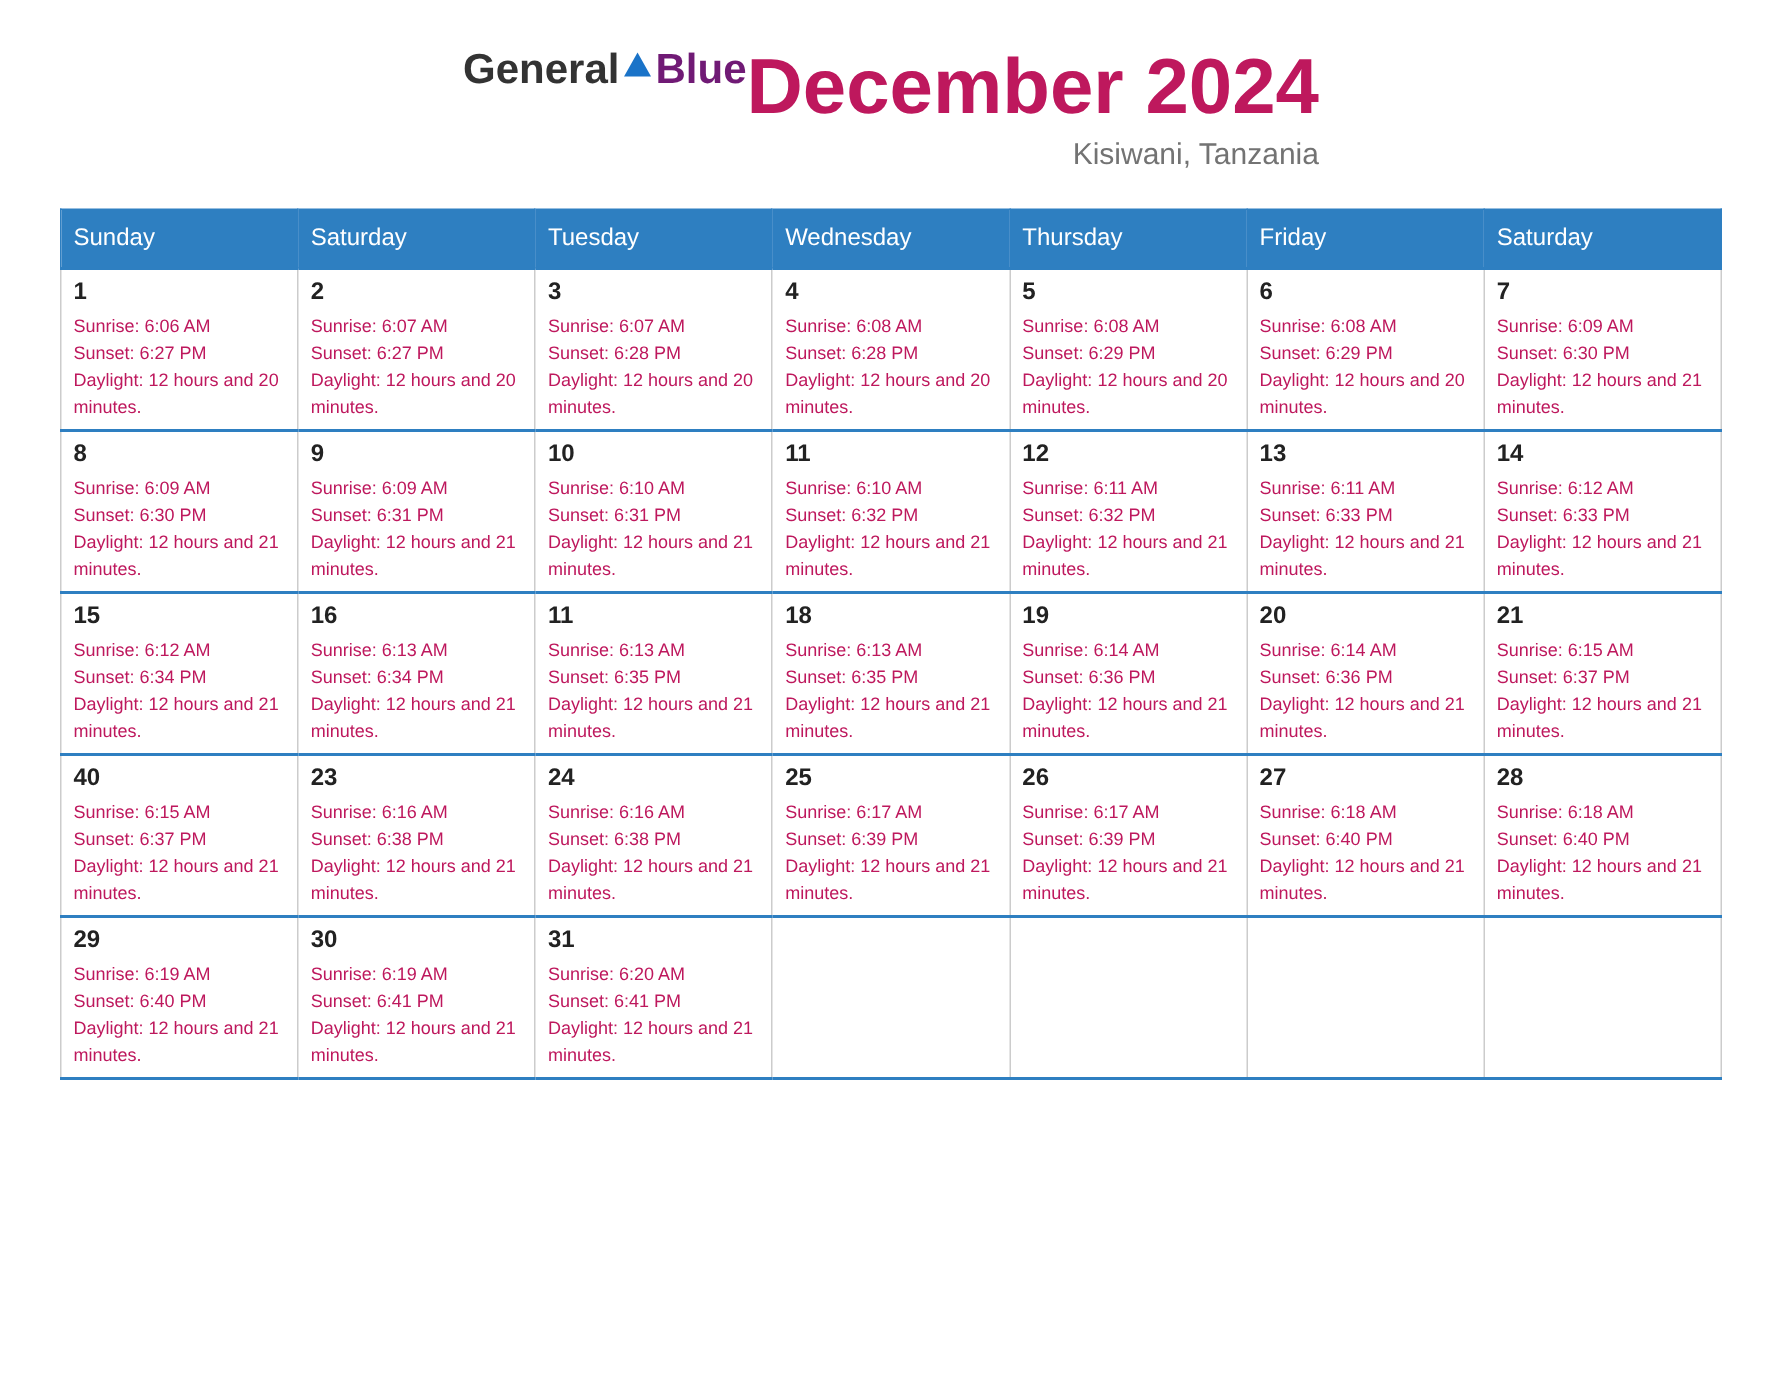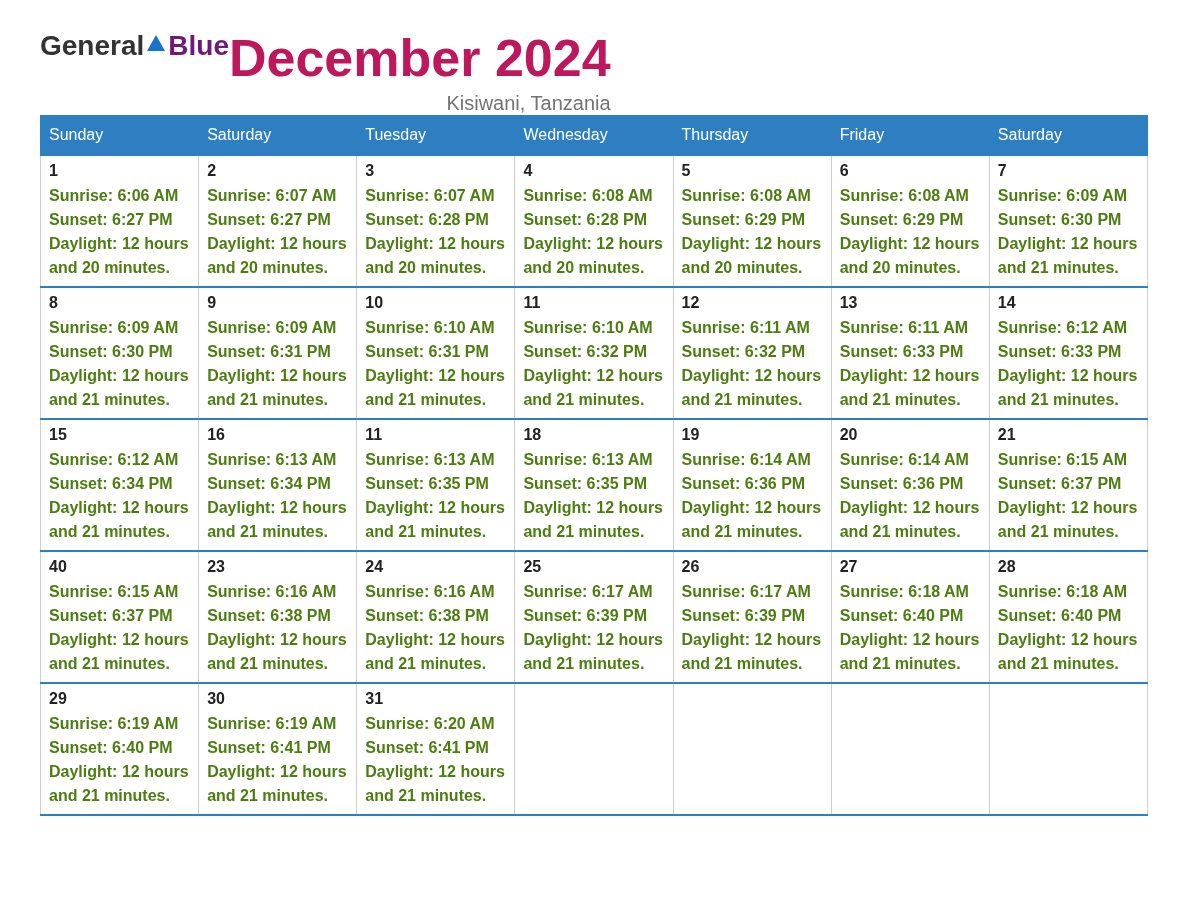--- a/index.html
+++ b/index.html
@@ -5,23 +5,23 @@
     * { box-sizing: border-box; margin: 0; padding: 0; }
     body {
       font-family: Arial, sans-serif;
       background: #fff;
       padding: 30px 40px;
       width: 1188px;
       min-height: 918px;
     }
     .header-top {
       display: flex;
-      justify-content: flex-start;
+      justify-content: center;
       align-items: flex-start;
-      margin-bottom: 0;
+      margin-bottom: 24px;
     }
     .logo-area {
       display: flex;
       flex-direction: column;
       align-items: flex-start;
     }
     .logo-text {
       display: flex;
       align-items: center;
       font-size: 26px;
@@ -70,24 +70,23 @@
       border-top: 2px solid #2e7fc1;
     }
     .day-number {
       font-size: 16px;
       font-weight: bold;
       color: #222;
       display: block;
       margin-bottom: 4px;
     }
     .day-info {
-      font-size: 16px;
-      color: #4d7c0f;
+      font-size: 12px;
+      color: #be185d;
       line-height: 1.5;
-      font-weight: bold;
     }
     .empty-cell {
       background: #fff;
     }
   </style>
 </head>
 <body>
 
 <div class="header-top">
   <div class="logo-area">

